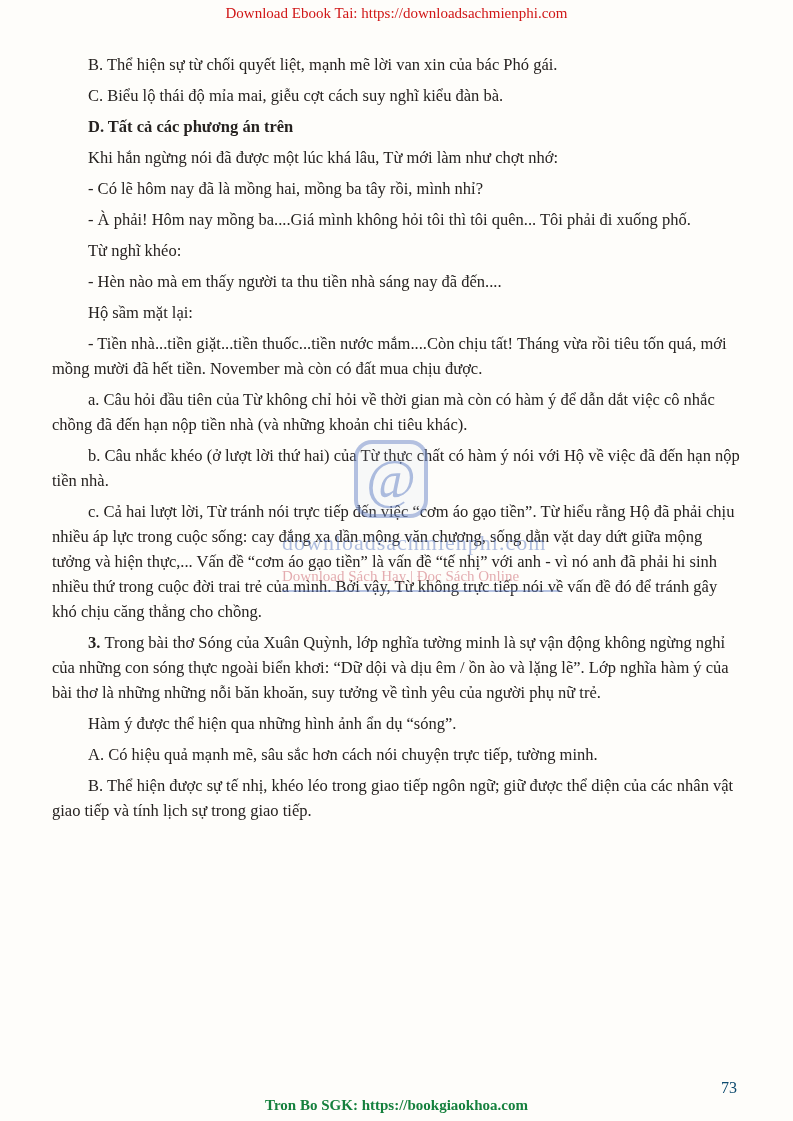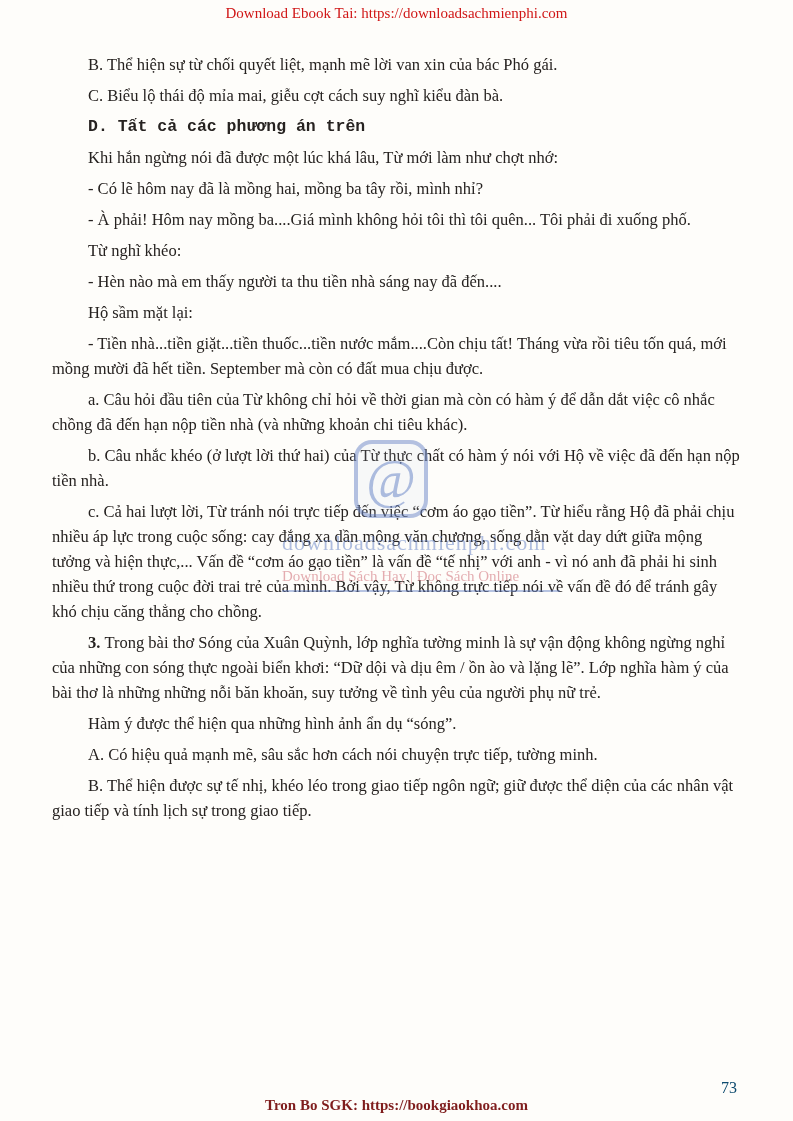--- a/index.html
+++ b/index.html
@@ -20,34 +20,34 @@
     font-family: "Liberation Serif", serif;
   }
   .content {
     position: absolute;
     top: 46px; left: 52px;
     width: 690px;
     font-size: 16.5px;
     line-height: 25px;
   }
   .para { text-indent: 36px; margin: 6px 0; }
-  .para.bold { font-weight: bold; font-family: Liberation Mono, monospace; }
+  .para.bold { font-weight: bold; }
   .para.italic { }
   .para b { font-weight: bold; }
   .page-number {
     position: absolute;
     right: 56px; bottom: 24px;
     font-size: 16px;
     color: #0c4a6e;
   }
   .footer-link {
     position: absolute;
     bottom: 7px; left: 0; width: 100%;
     text-align: center;
-    color: #7f1d1d;
+    color: #15803d;
     font-size: 15px;
     font-weight: bold;
   }
   .watermark {
     position: absolute;
     top: 440px; left: 282px;
     width: 290px;
     pointer-events: none;
     z-index: 2;
   }
@@ -88,21 +88,21 @@
 <div class="content" id="content">
     <p class="para normal">B. Thể hiện sự từ chối quyết liệt, mạnh mẽ lời van xin của bác Phó gái.</p>
     <p class="para normal">C. Biểu lộ thái độ mỉa mai, giễu cợt cách suy nghĩ kiểu đàn bà.</p>
     <p class="para bold">D. Tất cả các phương án trên</p>
     <p class="para italic">Khi hắn ngừng nói đã được một lúc khá lâu, Từ mới làm như chợt nhớ:</p>
     <p class="para italic">- Có lẽ hôm nay đã là mồng hai, mồng ba tây rồi, mình nhỉ?</p>
     <p class="para italic">- À phải! Hôm nay mồng ba....Giá mình không hỏi tôi thì tôi quên... Tôi phải đi xuống phố.</p>
     <p class="para italic">Từ nghĩ khéo:</p>
     <p class="para italic">- Hèn nào mà em thấy người ta thu tiền nhà sáng nay đã đến....</p>
     <p class="para italic">Hộ sầm mặt lại:</p>
-    <p class="para italic">- Tiền nhà...tiền giặt...tiền thuốc...tiền nước mắm....Còn chịu tất! Tháng vừa rồi tiêu tốn quá, mới mồng mười đã hết tiền. September mà còn có đất mua chịu được.</p>
+    <p class="para italic">- Tiền nhà...tiền giặt...tiền thuốc...tiền nước mắm....Còn chịu tất! Tháng vừa rồi tiêu tốn quá, mới mồng mười đã hết tiền. November mà còn có đất mua chịu được.</p>
     <p class="para normal">a. Câu hỏi đầu tiên của Từ không chỉ hỏi về thời gian mà còn có hàm ý để dẫn dắt việc cô nhắc chồng đã đến hạn nộp tiền nhà (và những khoản chi tiêu khác).</p>
     <p class="para normal">b. Câu nhắc khéo (ở lượt lời thứ hai) của Từ thực chất có hàm ý nói với Hộ về việc đã đến hạn nộp tiền nhà.</p>
     <p class="para normal">c. Cả hai lượt lời, Từ tránh nói trực tiếp đến việc “cơm áo gạo tiền”. Từ hiểu rằng Hộ đã phải chịu nhiều áp lực trong cuộc sống: cay đắng xa dần mộng văn chương, sống dằn vặt day dứt giữa mộng tưởng và hiện thực,... Vấn đề “cơm áo gạo tiền” là vấn đề “tế nhị” với anh - vì nó anh đã phải hi sinh nhiều thứ trong cuộc đời trai trẻ của mình. Bởi vậy, Từ không trực tiếp nói về vấn đề đó để tránh gây khó chịu căng thẳng cho chồng.</p>
     <p class="para normal"><b>3. </b>Trong bài thơ Sóng của Xuân Quỳnh, lớp nghĩa tường minh là sự vận động không ngừng nghỉ của những con sóng thực ngoài biển khơi: “Dữ dội và dịu êm / ồn ào và lặng lẽ”. Lớp nghĩa hàm ý của bài thơ là những những nỗi băn khoăn, suy tưởng về tình yêu của người phụ nữ trẻ.</p>
     <p class="para normal">Hàm ý được thể hiện qua những hình ảnh ẩn dụ “sóng”.</p>
     <p class="para normal">A. Có hiệu quả mạnh mẽ, sâu sắc hơn cách nói chuyện trực tiếp, tường minh.</p>
     <p class="para normal">B. Thể hiện được sự tế nhị, khéo léo trong giao tiếp ngôn ngữ; giữ được thể diện của các nhân vật giao tiếp và tính lịch sự trong giao tiếp.</p>
   </div>
 
 <div class="watermark">

